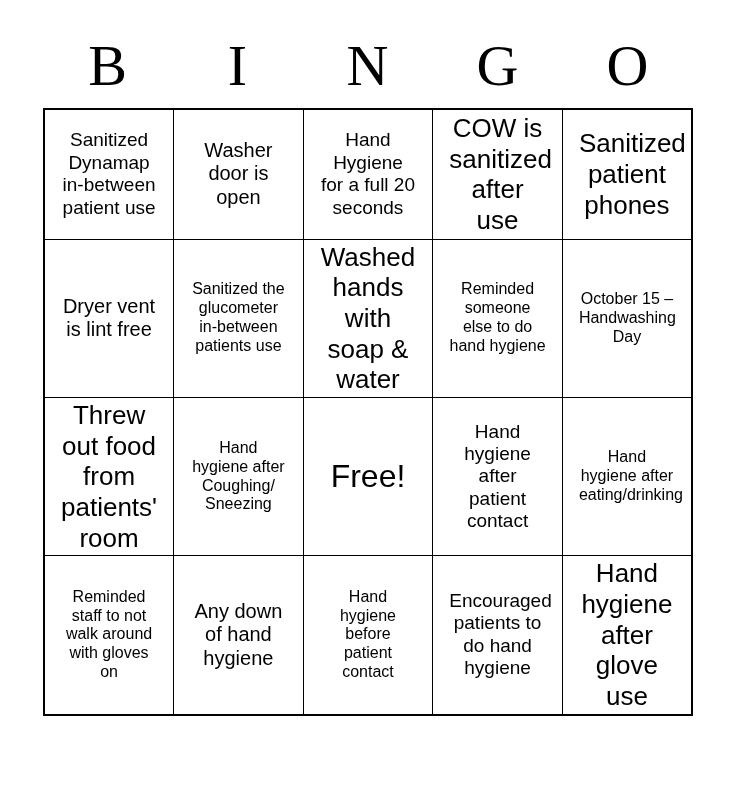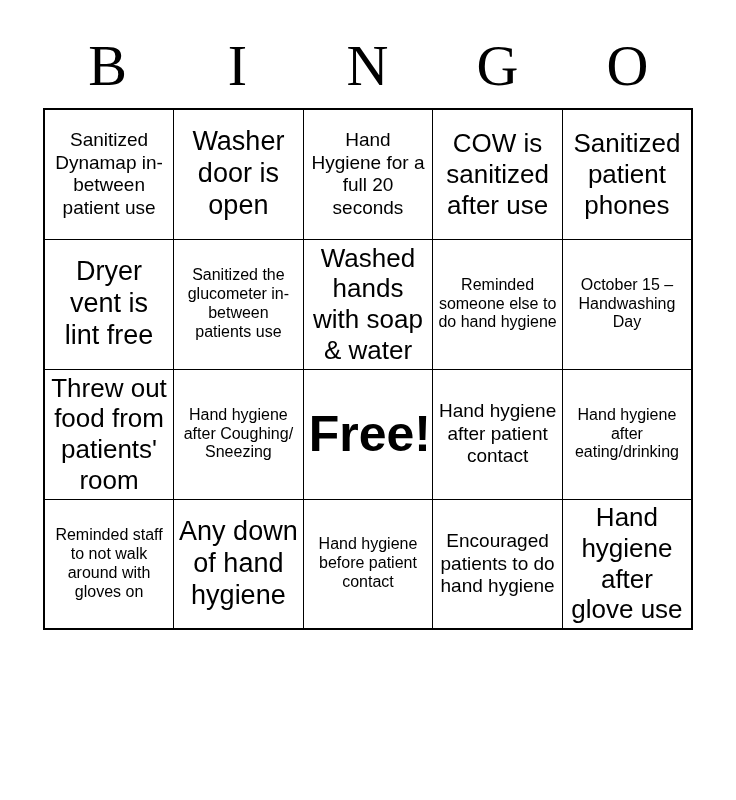--- a/index.html
+++ b/index.html
@@ -42,30 +42,30 @@
     border-collapse: collapse;
     table-layout: fixed;
     border: 2px solid #000000;
   }
   .bingo-grid td {
     border: 1px solid #000000;
     width: 20%;
     height: 130px;
     text-align: center;
     vertical-align: middle;
-    padding: 2px 5px;
+    padding: 2px 16px;
     box-sizing: border-box;
     line-height: 1.18;
     font-family: "Liberation Sans", sans-serif;
   }
-  .s-xl  { font-size: 27px; }
+  .s-xl  { font-size: 20px; }
   .s-lg  { font-size: 26px; }
   .s-md  { font-size: 19px; }
   .s-sm  { font-size: 16px; }
-  .free-cell { font-size: 50px; font-weight: bold; }
+  .free-cell { font-size: 32px; }
 </style>
 </head>
 <body>
 
 <div class="bingo-page">
 
   <div class="bingo-header">
     <div class="letter">B</div>
     <div class="letter">I</div>
     <div class="letter">N</div>

